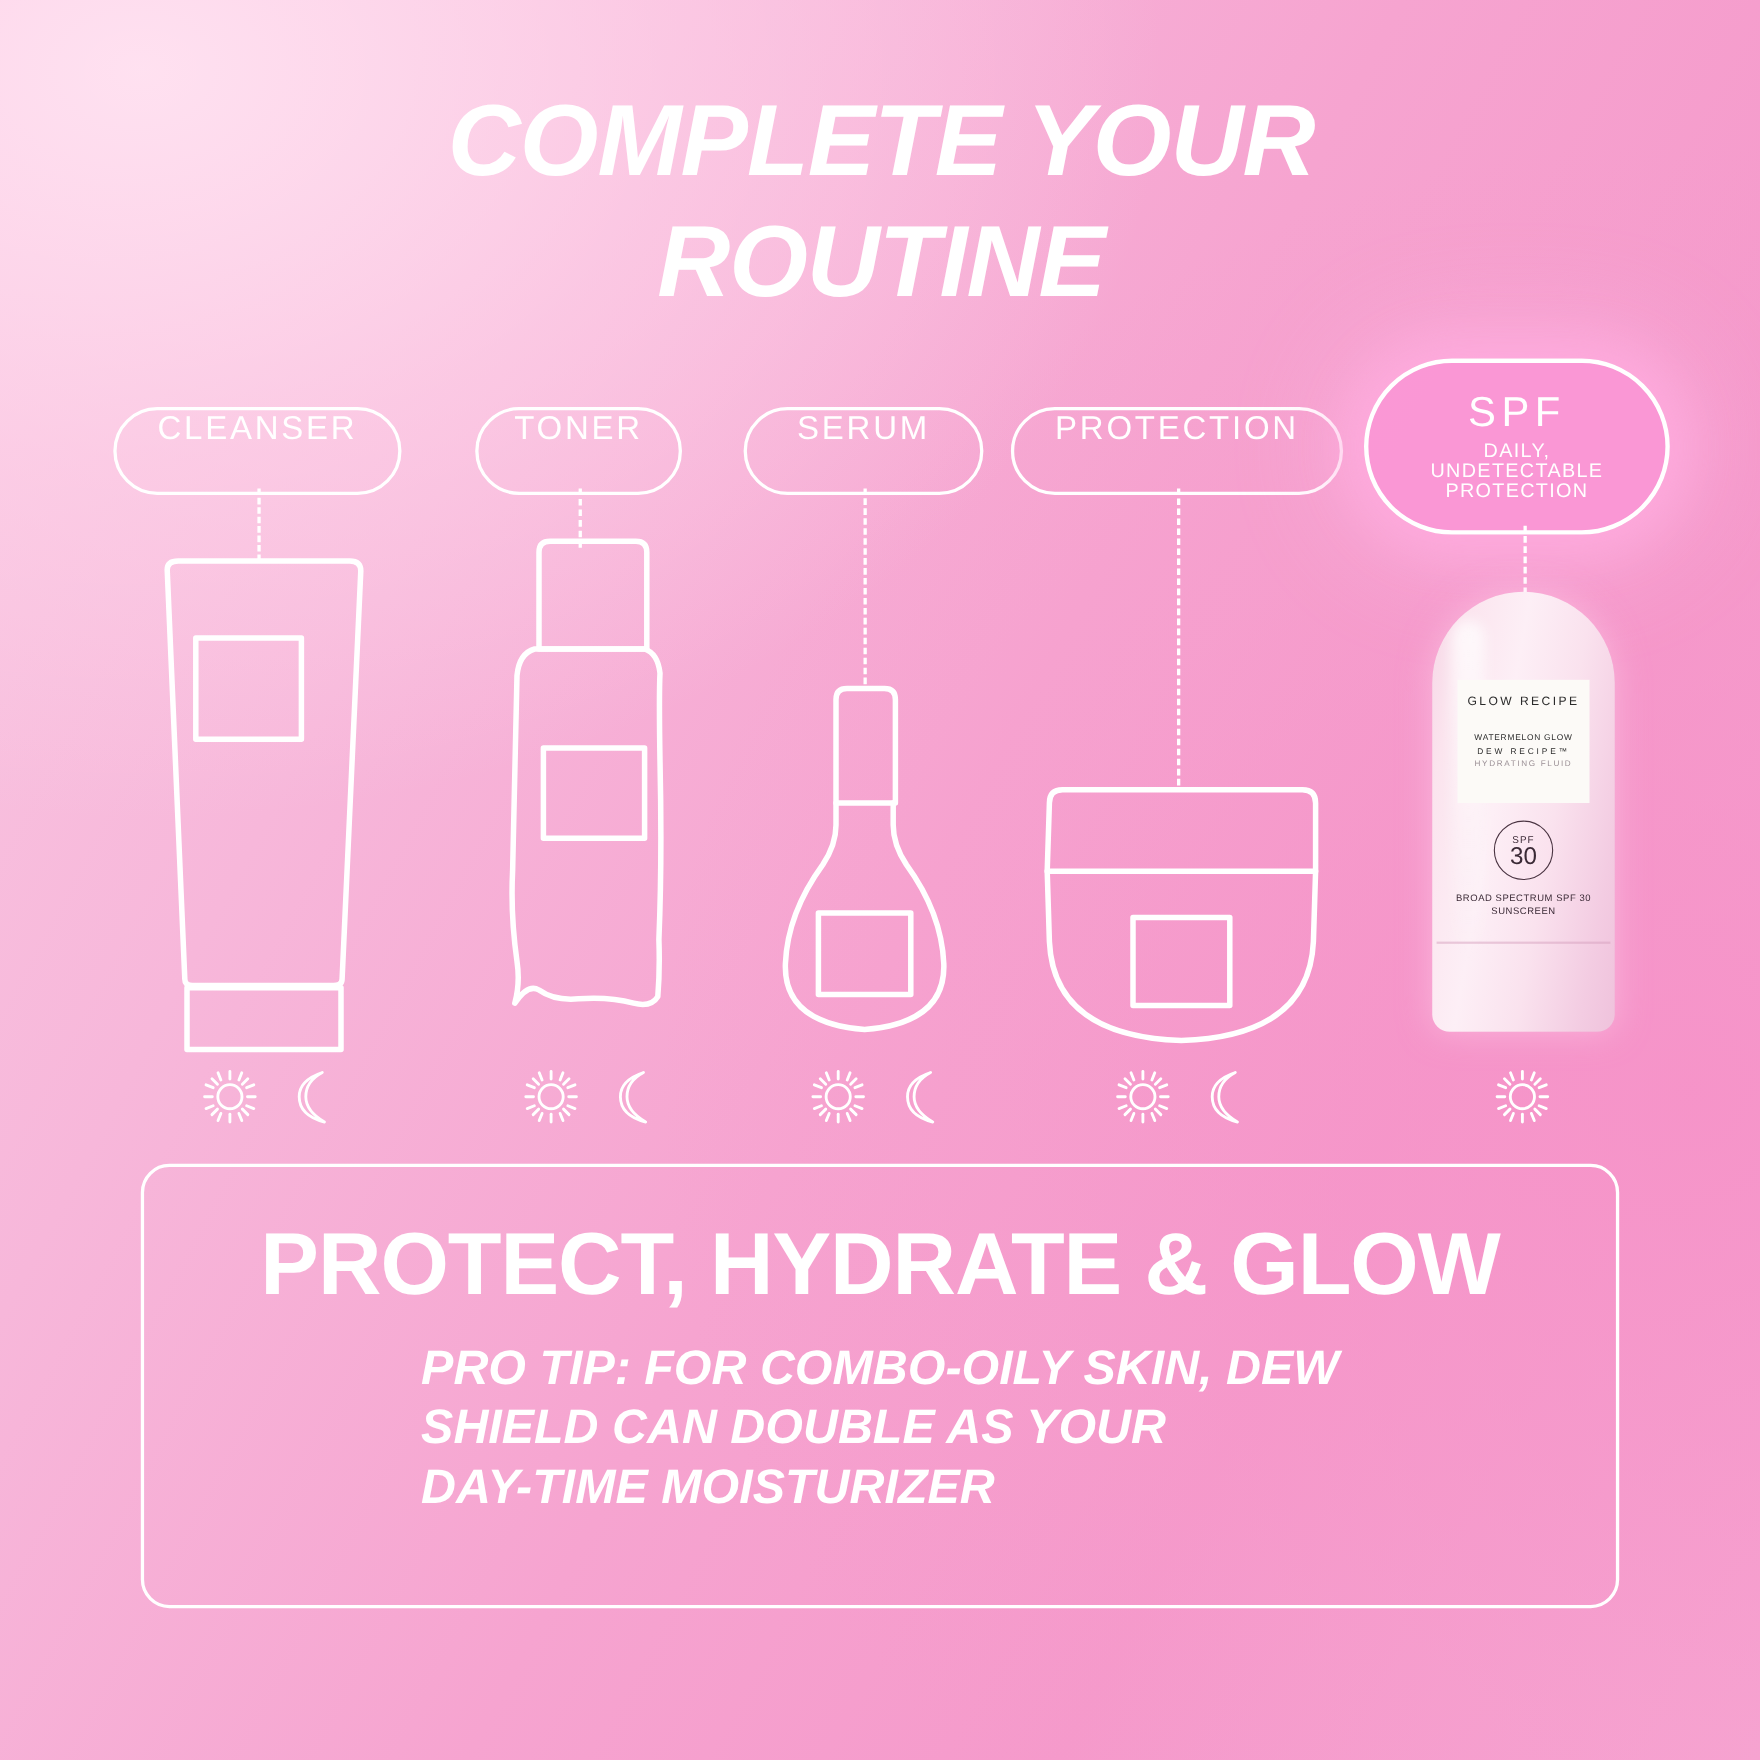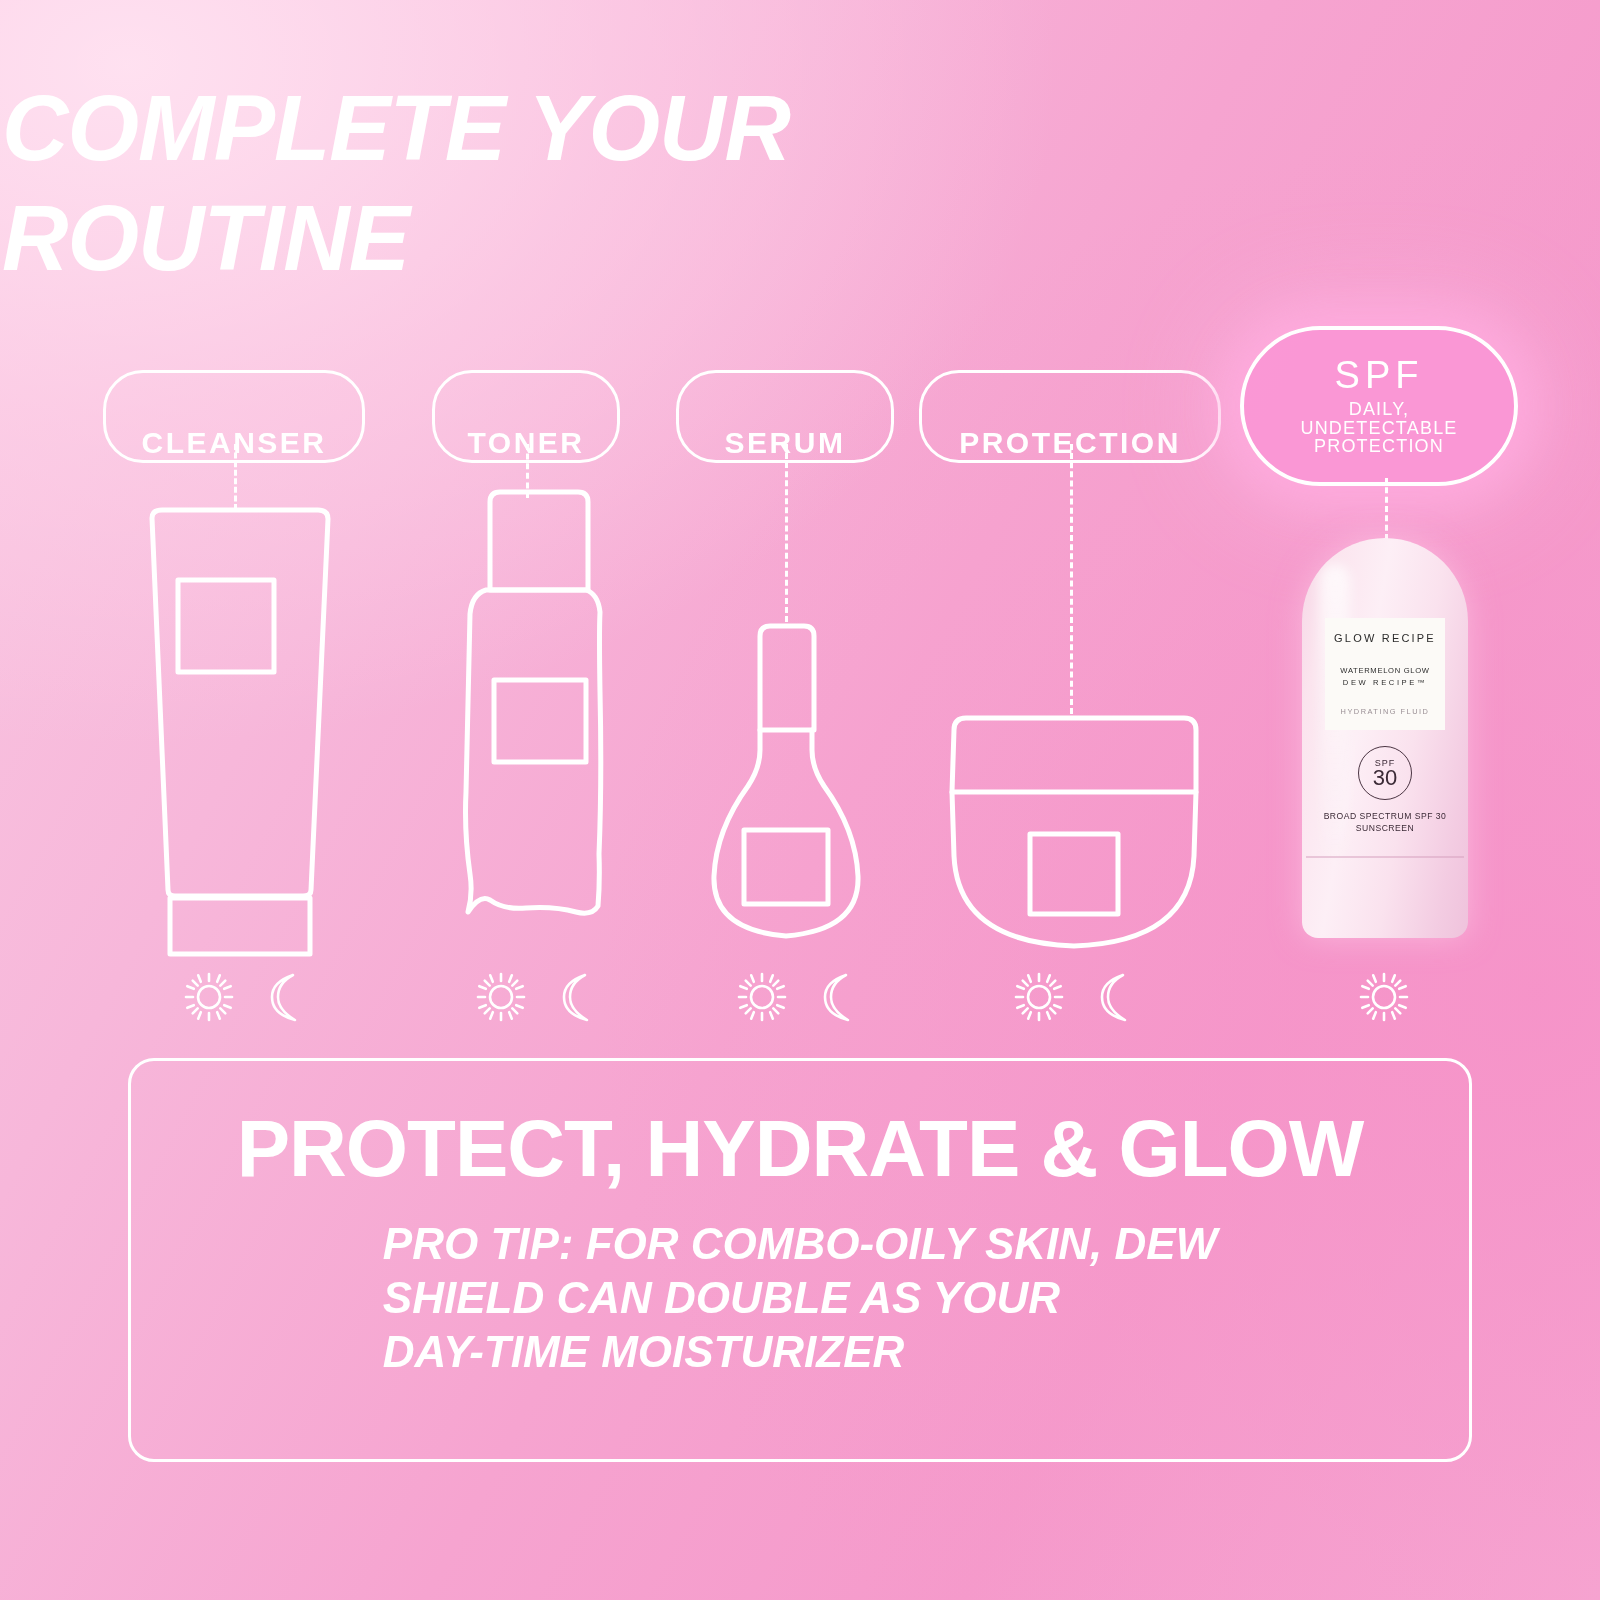--- a/index.html
+++ b/index.html
@@ -13,39 +13,39 @@
     background:
       radial-gradient(ellipse 1500px 1100px at 8% 4%, rgba(255,226,241,0.96) 0%, rgba(255,214,235,0.55) 32%, rgba(255,200,228,0.0) 62%),
       radial-gradient(ellipse 1300px 1200px at 96% 62%, rgba(246,146,200,0.85) 0%, rgba(246,152,202,0.25) 48%, rgba(246,152,202,0) 72%),
       linear-gradient(118deg, #F9C8E2 0%, #F7B7DA 26%, #F6A4D0 52%, #F59ACB 74%, #F6A6D2 100%);
     overflow:hidden;
   }
 
   
   .title{
     position:absolute;left:2px;right:0;top:84px;
-    text-align:left;color:#ffffff;
+    text-align:center;color:#ffffff;
     font-size:92px;line-height:0.96;font-weight:bold;font-style:italic;
     letter-spacing:-1px;
   }
   .title .l2{display:block;margin-top:22px;}
 
   
   .pills{
     position:absolute;top:370px;left:0;width:1600px;height:96px;
   }
   .pill{
     position:absolute;top:0;
     box-sizing:border-box;
-    height:93px;
+    height:80px;
     border:3px solid #ffffff;
     border-radius:40px;
     color:#ffffff;
-    display:flex;align-items:flex-end;justify-content:center;
-    font-size:30px;letter-spacing:2.5px;font-weight:700;
+    display:flex;align-items:flex-start;justify-content:center;
+    font-size:30px;letter-spacing:2.5px;font-weight:400;
     white-space:nowrap;
   }
   .pill.p0{left:103px;width:262px;}
   .pill.p1{left:432px;width:188px;}
   .pill.p2{left:676px;width:218px;}
   .pill.p3{left:919px;width:302px;}
 
   .pill-spf{
     position:absolute;top:-44px;left:1240px;width:278px;height:160px;
     box-sizing:border-box;
@@ -90,21 +90,21 @@
   }
   .blabel{
     position:absolute;left:23px;top:80px;width:120px;height:112px;
     background:#FCFAF7;
     display:flex;flex-direction:column;align-items:center;justify-content:flex-start;
     padding-top:14px;box-sizing:border-box;
   }
   .brand{font-size:11px;letter-spacing:2.2px;color:#2b2b2b;}
   .pname1{font-size:7.6px;letter-spacing:0.7px;color:#2b2b2b;margin-top:22px;}
   .pname2{font-size:7.6px;letter-spacing:2.6px;color:#2b2b2b;margin-top:3px;}
-  .pname3{font-size:7.4px;letter-spacing:1.5px;color:#9a8f95;margin-top:20px;}
+  .pname3{font-size:7.4px;letter-spacing:1.5px;color:#9a8f95;margin-top:2px;}
   .spfcircle{
     position:absolute;left:50%;transform:translateX(-50%);top:208px;
     width:52px;height:52px;border-radius:50%;
     border:1.6px solid #4a3442;
     display:flex;flex-direction:column;align-items:center;justify-content:center;
     color:#3b2a36;
   }
   .spfcircle .sm{font-size:9px;letter-spacing:1px;line-height:1;margin-top:2px;}
   .spfcircle .big{font-size:22px;line-height:1;margin-top:-1px;}
   .bfoot{

